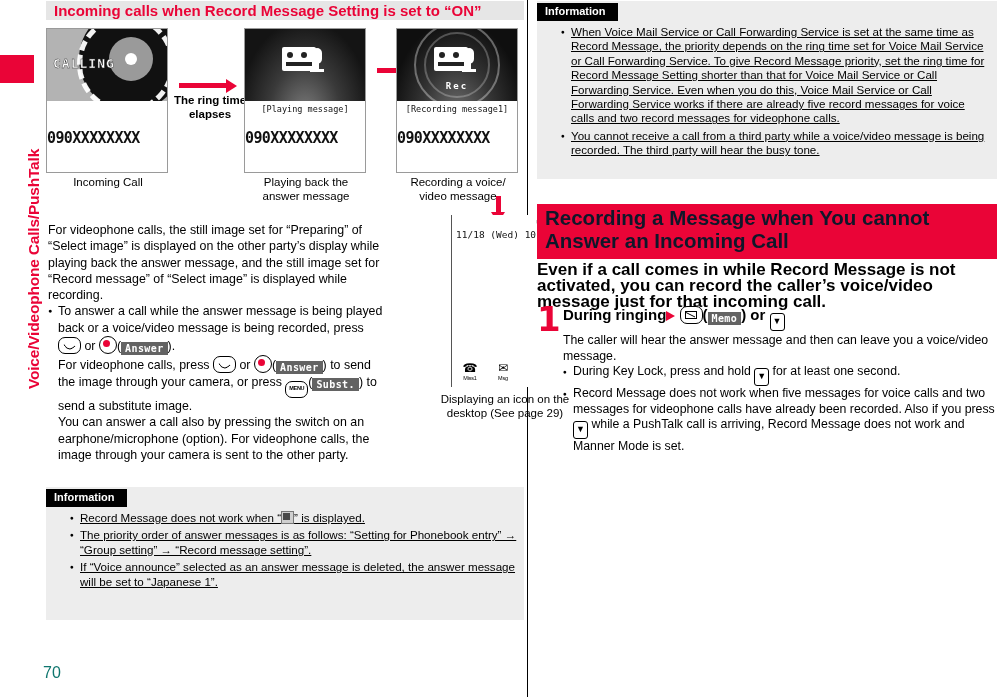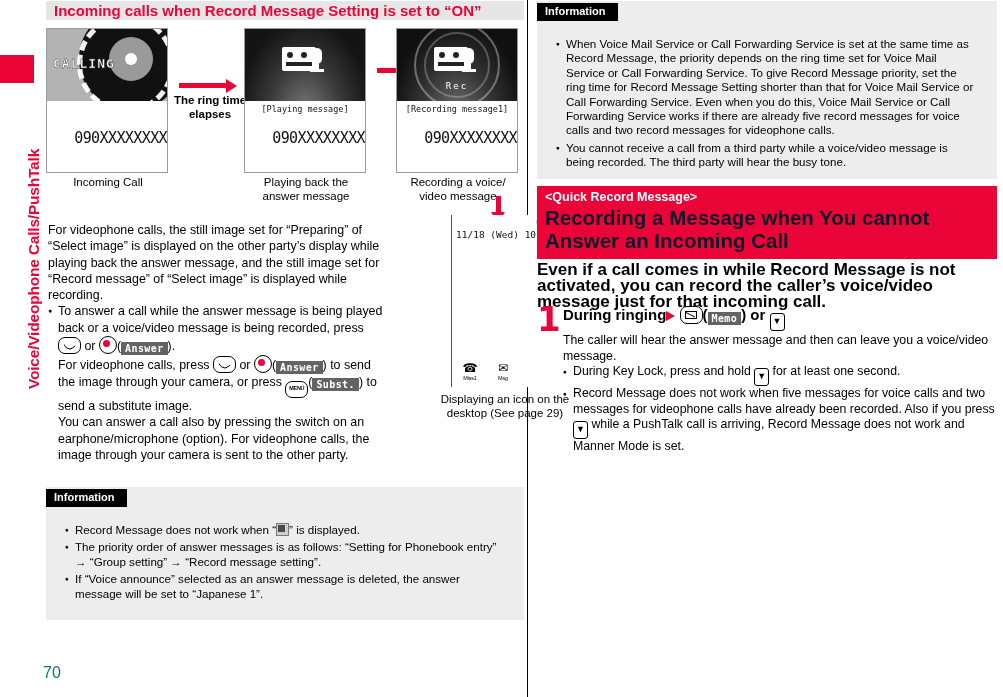--- a/index.html
+++ b/index.html
@@ -41,21 +41,21 @@
   }
   .shot .img{position:absolute;left:0;top:0;width:120px;height:72px;overflow:hidden;}
   .shot .caption-in{
     position:absolute;left:0;top:72px;width:120px;height:16px;
     font-family:"DejaVu Sans Mono","Liberation Mono",monospace;
     font-size:8.5px;line-height:16px;text-align:center;color:#111;white-space:nowrap;
   }
   .shot .num{
     position:absolute;left:0;top:100px;width:120px;
     font-family:"DejaVu Sans Mono","Liberation Mono",monospace;
-    font-weight:normal;font-size:15px;letter-spacing:-0.6px;text-align:right;color:#111;
+    font-weight:bold;font-size:15px;letter-spacing:-0.6px;text-align:left;color:#111;
   }
   .shot .cap{
     width:124px;text-align:center;font-size:11.5px;line-height:13.5px;margin-top:3px;color:#000;
   }
 
   
   .art-call{position:absolute;inset:0;background:#b3b3b3;}
   .art-call .disc{
     position:absolute;right:-16px;top:-22px;width:104px;height:104px;border-radius:50%;
     background:#111;
@@ -86,21 +86,21 @@
   .halo.b{width:62px;height:62px;border-color:rgba(255,255,255,.25);}
   .tape{position:absolute;left:50%;top:18px;transform:translateX(-50%);width:46px;}
   .tape .body{width:34px;height:24px;background:#fff;border-radius:2px;position:relative;}
   .tape .body i{position:absolute;top:5px;width:6px;height:6px;border-radius:50%;background:#222;display:block;}
   .tape .body i.l{left:5px;} .tape .body i.r{left:19px;}
   .tape .body u{position:absolute;left:4px;top:15px;width:26px;height:4px;background:#222;display:block;}
   .tape .mic{position:absolute;left:30px;top:1px;width:10px;height:16px;background:#fff;border-radius:5px;}
   .tape .mic:after{content:"";position:absolute;left:3.5px;top:15px;width:3px;height:8px;background:#fff;}
   .tape .mic:before{content:"";position:absolute;left:-2px;top:21px;width:14px;height:3px;background:#fff;}
   .rec{position:absolute;left:0;width:100%;top:52px;text-align:center;color:#fff;
-    font-family:"DejaVu Sans Mono","Liberation Mono",monospace;font-size:9px;letter-spacing:2px;font-weight:normal;}
+    font-family:"DejaVu Sans Mono","Liberation Mono",monospace;font-size:9px;letter-spacing:2px;font-weight:bold;}
 
   
   .arrow{position:absolute;height:0;}
   .arrow .bar{position:absolute;left:0;top:0;height:5px;background:#ea0437;}
   .arrow .head{position:absolute;top:-4.5px;width:0;height:0;
     border-top:7px solid transparent;border-bottom:7px solid transparent;border-left:11px solid #ea0437;}
   .arrow-lbl{position:absolute;text-align:center;font-size:11.5px;line-height:13.5px;font-weight:bold;color:#000;}
 
   .arrow-down{position:absolute;left:446px;top:196px;}
   .arrow-down .bar{position:absolute;left:4px;top:0;width:5px;height:18px;background:#ea0437;}
@@ -143,21 +143,21 @@
   .desk .icons .ic{width:24px;text-align:center;}
   .desk .icons .ic .g{height:14px;font-size:12px;line-height:14px;}
   .desk .icons .ic .t{font-size:5.5px;letter-spacing:-0.2px;}
   .desk .cap{position:absolute;left:-21px;top:178px;width:150px;text-align:center;
     font-size:11.5px;line-height:13.5px;}
 
   
   .infobox{position:absolute;background:#ededed;}
   .infobox .hdr{background:#000;color:#fff;font-weight:bold;font-size:11px;
     line-height:15px;display:inline-block;padding:1px 12px 2px 8px;}
-  .infobox ul{list-style:none;margin:12px;padding:4px 7px 6px 7px;}
+  .infobox ul{list-style:none;margin:0;padding:4px 7px 6px 24px;text-decoration:underline;}
   .infobox li{position:relative;padding-left:10px;font-size:11.6px;line-height:14.4px;margin-bottom:3px;}
   .infobox li:before{content:"\25CF";position:absolute;left:0;top:0;font-size:6.5px;line-height:14.4px;}
 
   .infoL{left:46px;top:487px;width:478px;height:133px;}
   .icon-inline{display:inline-block;width:11px;height:11px;vertical-align:-2px;
     background:#cfcfcf;border:1px solid #777;position:relative;}
   .icon-inline:after{content:"";position:absolute;left:1px;top:1px;width:7px;height:7px;background:#4a4a4a;}
 
   
   .colR{position:absolute;left:537px;top:0;width:460px;height:697px;}
@@ -328,21 +328,20 @@
   <div class="colR">
 
     <div class="infobox infoR">
       <div class="hdr">Information</div>
       <ul>
         <li>When Voice Mail Service or Call Forwarding Service is set at the same time as Record Message, the priority depends on the ring time set for Voice Mail Service or Call Forwarding Service. To give Record Message priority, set the ring time for Record Message Setting shorter than that for Voice Mail Service or Call Forwarding Service. Even when you do this, Voice Mail Service or Call Forwarding Service works if there are already five record messages for voice calls and two record messages for videophone calls.</li>
         <li>You cannot receive a call from a third party while a voice/video message is being recorded. The third party will hear the busy tone.</li>
       </ul>
     </div>
 
-    <div class="kicker">&lt;Quick Record Message&gt;</div>
     <div class="bigtitle">Recording a Message when You cannot Answer an Incoming Call</div>
     <div class="lead">Even if a call comes in while Record Message is not activated, you can record the caller’s voice/video message just for that incoming call.</div>
 
     <div class="step">
       <div class="n">1</div>
       <div class="h">
         <span>During ringing</span><span class="redtri"></span>
         <span class="key mail"></span>(<span class="softkey">Memo</span><span>) or</span>
         <span class="key dn">▼</span>
       </div>

